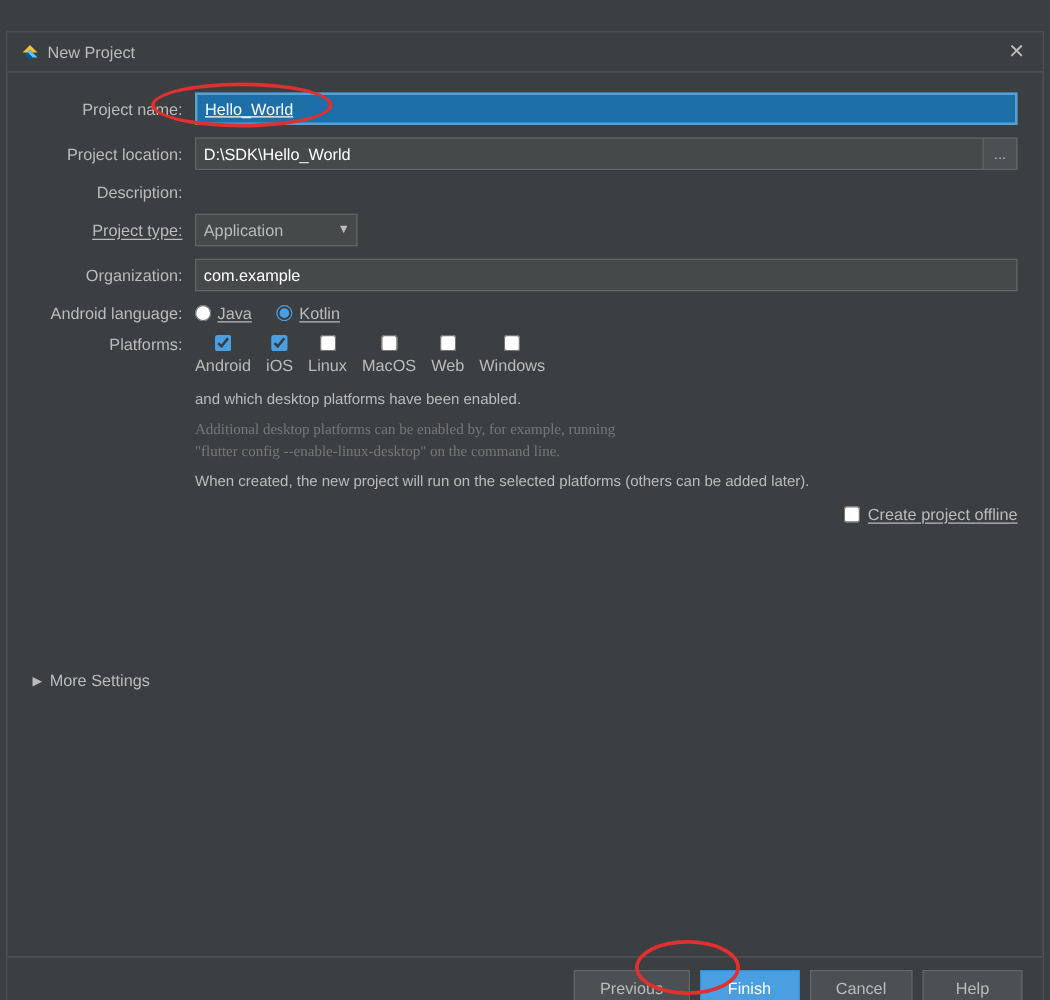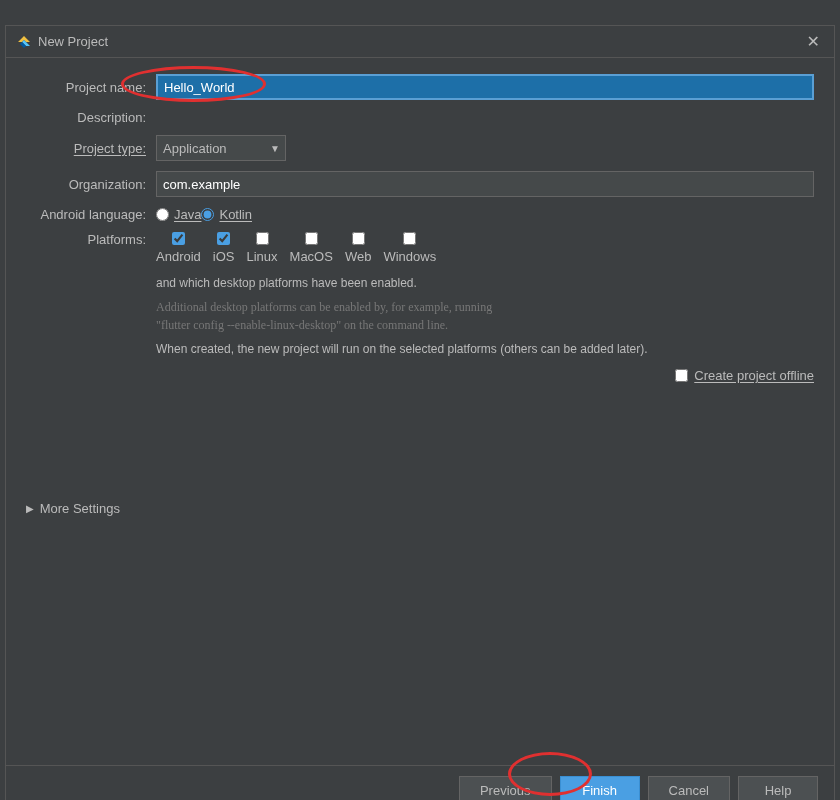--- a/index.html
+++ b/index.html
@@ -92,20 +92,21 @@
       font-size: 13px;
       outline: none;
       height: 26px;
     }
 
     .project-name-input {
       background: #1d6fa8;
       border: 2px solid #4a9fe3;
       color: #ffffff;
       selection-color: white;
+      text-decoration: underline;
     }
 
     .highlighted-input {
       background: #1d6fa8;
       border: 2px solid #5a9fd4;
     }
 
     .input-with-btn {
       display: flex;
       flex: 1;
@@ -157,20 +158,21 @@
       transform: translateY(-50%);
       pointer-events: none;
       color: #bbbbbb;
       font-size: 10px;
     }
 
     
     .radio-group {
       display: flex;
       align-items: flex-end;
+      gap: 20px;
     }
 
     .radio-label {
       display: flex;
       align-items: center;
       gap: 5px;
       cursor: pointer;
       color: #bbbbbb;
     }
 
@@ -341,20 +343,27 @@
     <button class="close-btn">✕</button>
   </div>
 
   <div class="content">
 
     <div class="form-row">
       <label class="form-label">Project name:</label>
       <input type="text" class="form-input project-name-input highlighted-input" value="Hello_World" style="">
     </div>
 
+    <div class="form-row">
+      <label class="form-label">Project location:</label>
+      <div class="input-with-btn">
+        <input type="text" class="form-input" value="D:\SDK\Hello_World" style="">
+        <button class="browse-btn">...</button>
+      </div>
+    </div>
 
     <div class="form-row">
       <label class="form-label">Description:</label>
     </div>
 
     <div class="form-row">
       <label class="form-label underline">Project type:</label>
       <div class="select-wrapper dropdown-wrapper">
         <select class="form-select">
           <option>Application</option>

